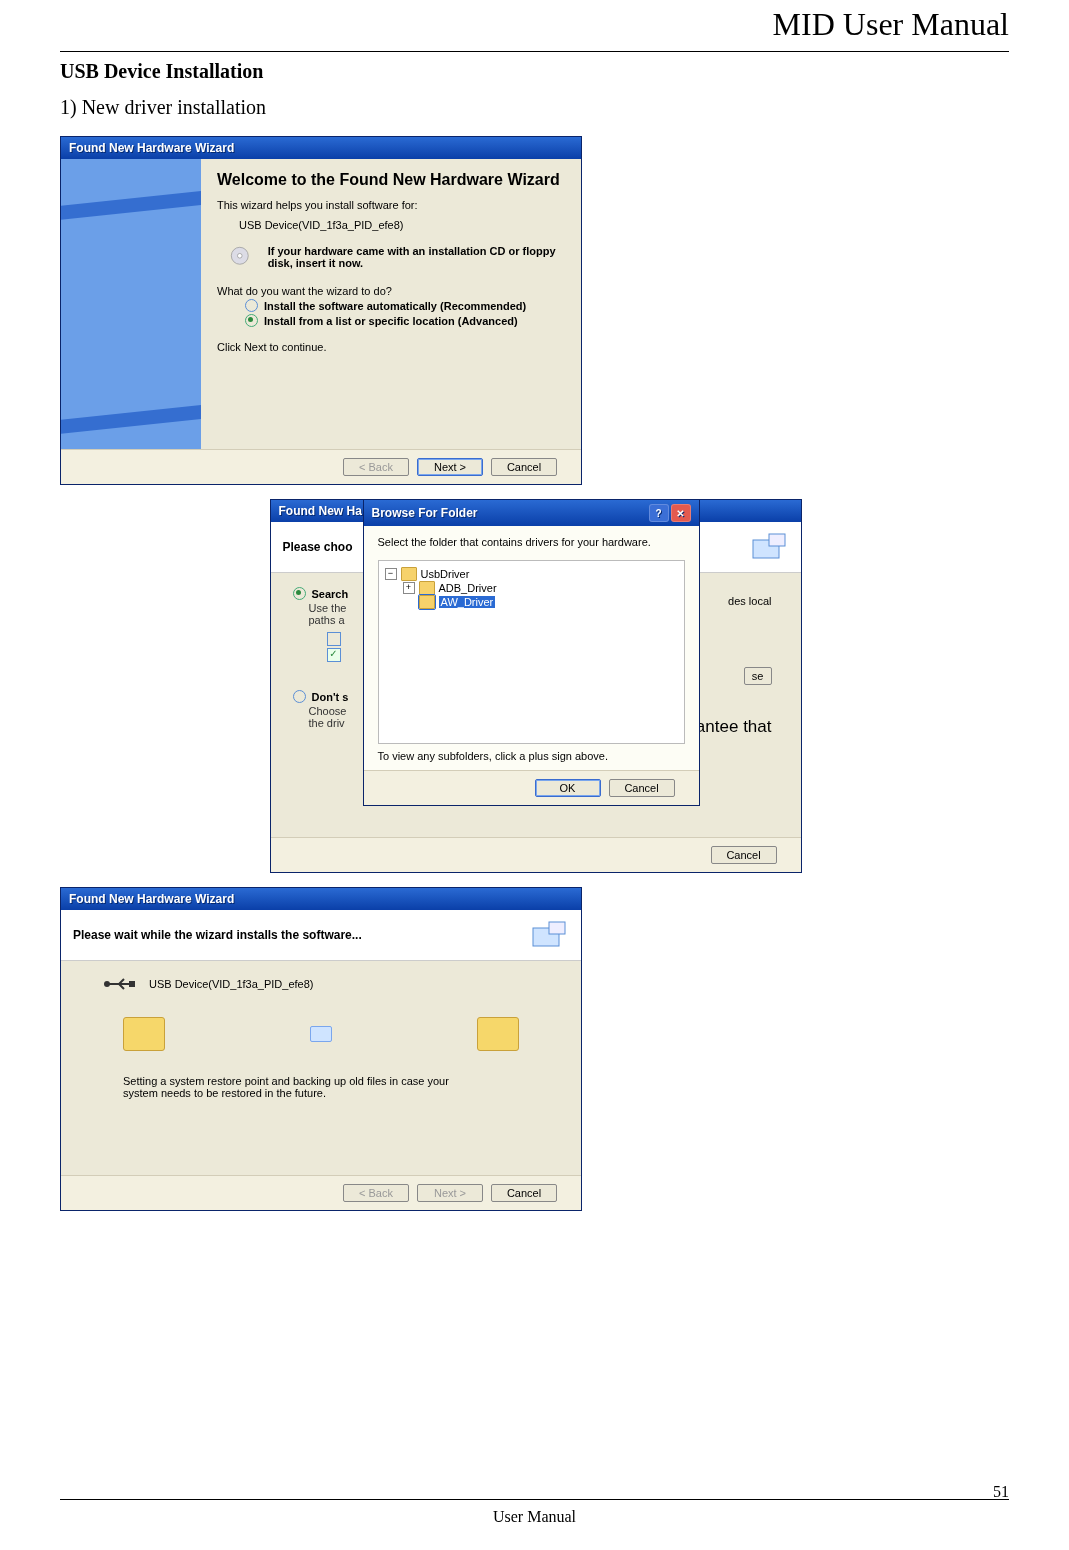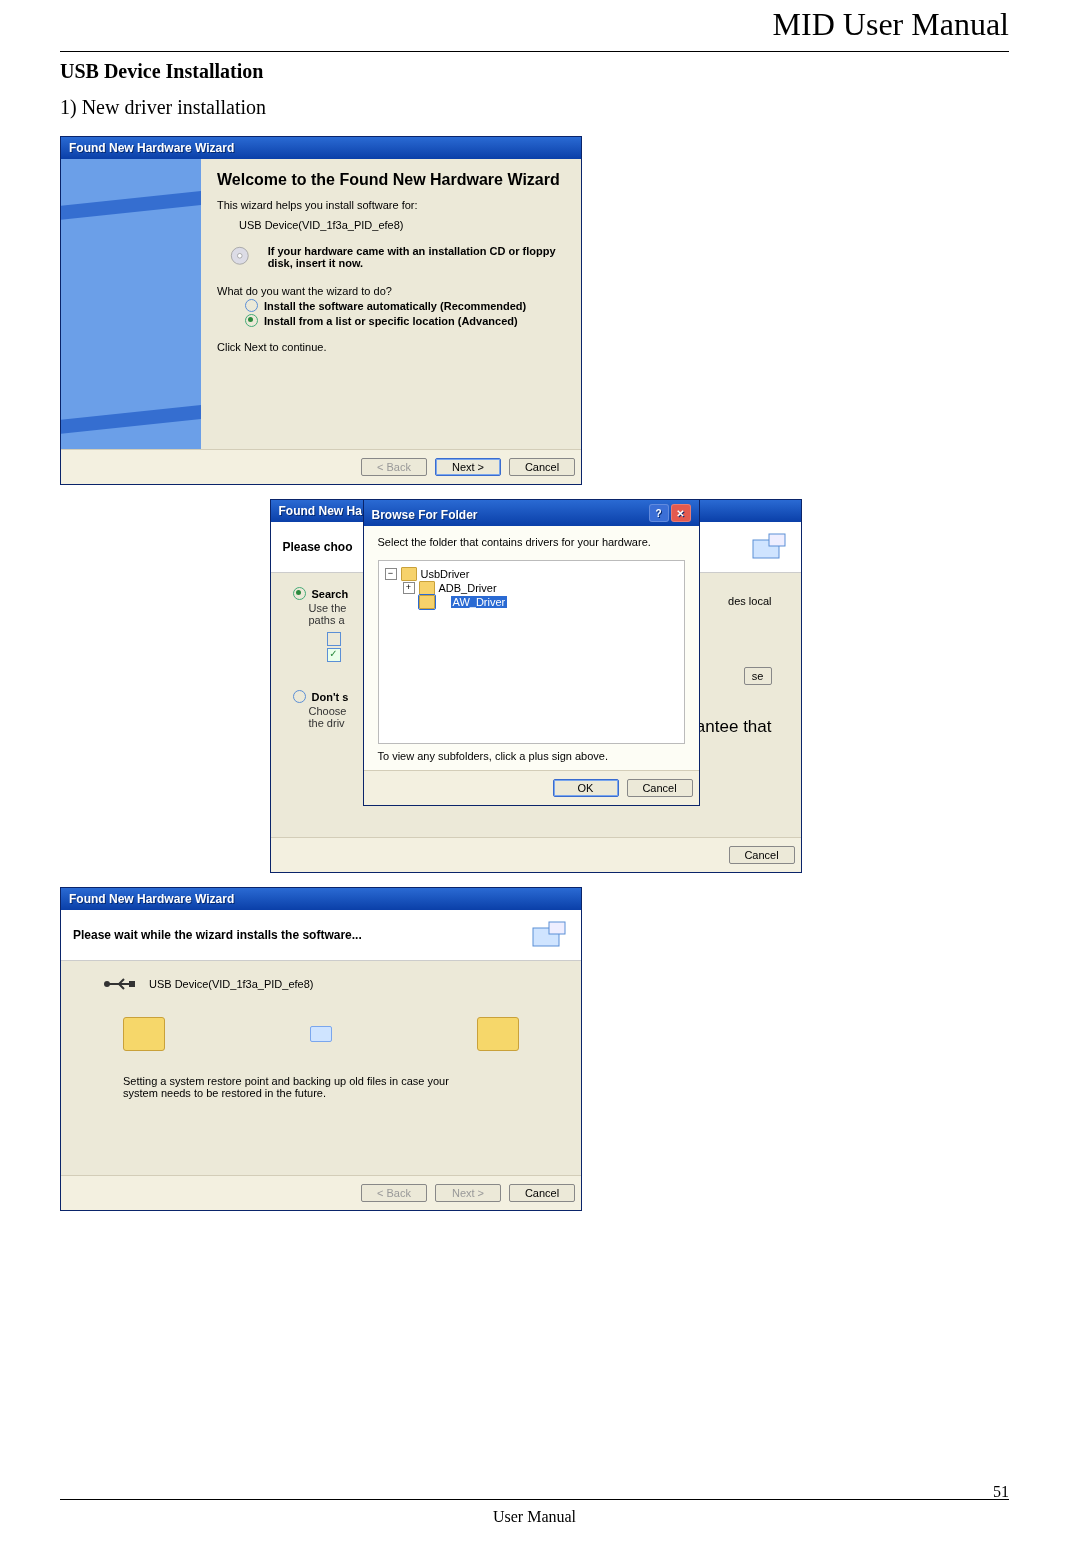--- a/index.html
+++ b/index.html
@@ -48,21 +48,21 @@
   }
   .xp-titlebar {
     background: linear-gradient(#2a6ad3, #0a3fa8);
     color: #fff;
     font-weight: bold;
     font-size: 12px;
     padding: 4px 8px;
     text-shadow: 1px 1px 0 #062a70;
     display:flex;
     justify-content:space-between;
-    align-items:flex-end;
+    align-items:center;
   }
   .xp-titlebar-btns { display:flex; gap:2px;}
   .xp-winbtn{
     width:18px;height:16px;border:1px solid #fff3;border-radius:3px;
     display:flex;align-items:center;justify-content:center;font-size:10px;
   }
   .xp-winbtn.close{background:#e35a4f;}
   .xp-winbtn.help{background:#3b6fd6;}
   .xp-btn {
     background: #ece9d8;
@@ -90,21 +90,21 @@
     border:14px solid #356ed0; border-radius:8px; transform:skewY(-6deg);
   }
   .wiz1-main { flex:1; padding:12px 16px; }
   .wiz1 h2{ font-size:16px; font-weight:bold; margin:0 0 10px 0;}
   .radio { display:flex; align-items:flex-end; gap:6px; margin:2px 0 2px 28px;font-weight:bold;}
   .radio .dot{width:11px;height:11px;border:1px solid #4a7; border-radius:50%; display:inline-block; position:relative;}
   .radio .dot.empty{border-color:#5b8fd6;}
   .radio .dot.sel::after{content:"";position:absolute;left:2px;top:2px;width:5px;height:5px;background:#2b8a3e;border-radius:50%;}
   .wiz-icon{width:32px;height:28px;display:inline-block;vertical-align:middle;margin-right:6px;}
   .wiz-footer{
-    border-top:1px solid #d3cdb8; padding:8px 6px; text-align:right; background:#f3f0e0;
+    border-top:1px solid #d3cdb8; padding:8px 24px; text-align:right; background:#f3f0e0;
     display:flex; justify-content:flex-end; gap:8px;
   }
 
   
   .dlg2-wrap{ width:530px; position:relative; margin:14px auto 10px auto;}
   .wiz2 { width:530px;}
   .wiz2-head{
     background:#fff; padding:8px 12px; font-weight:bold; font-size:12px;
     display:flex; justify-content:space-between; align-items:center;
     border-bottom:1px solid #ccc;
@@ -121,21 +121,21 @@
     background:#fdfdf5; border:1px solid #0a246a;
   }
   .browse .tree{
     border:1px solid #bbb; background:#fff; height:170px; margin:10px 14px 6px 14px; padding:6px; font-size:11px;
   }
   .tree-row{display:flex;align-items:center;gap:4px;}
   .tree-indent1{padding-left:18px;}
   .boxicon{width:10px;height:10px;border:1px solid #888;font-size:9px;line-height:9px;text-align:center;}
   .folder{width:14px;height:12px;background:#f6d26b;border:1px solid #c9a13a;border-radius:1px;display:inline-block;}
   .folder.sel{outline:1px solid #2a6ad3;}
-  .tree-label.sel{background:#2a6ad3;color:#fff;padding:0 2px;margin-left:12px;}
+  .tree-label.sel{background:#2a6ad3;color:#fff;padding:0 2px;}
 
   
   .wiz3 { width:520px;}
   .wiz3-body{ padding:14px 22px 10px 22px; min-height:190px;}
   .usb-glyph{display:inline-block;width:34px;height:18px;}
   .progress-row{display:flex; justify-content:space-between; align-items:center; margin:24px 40px;}
   .small-folder{width:40px;height:32px;background:#f6d76a;border:1px solid #c9a13a;border-radius:3px;}
   .flying{width:20px;height:14px;background:#cfe4ff;border:1px solid #7aa6ed;border-radius:2px;}
 
   .footer-area{

